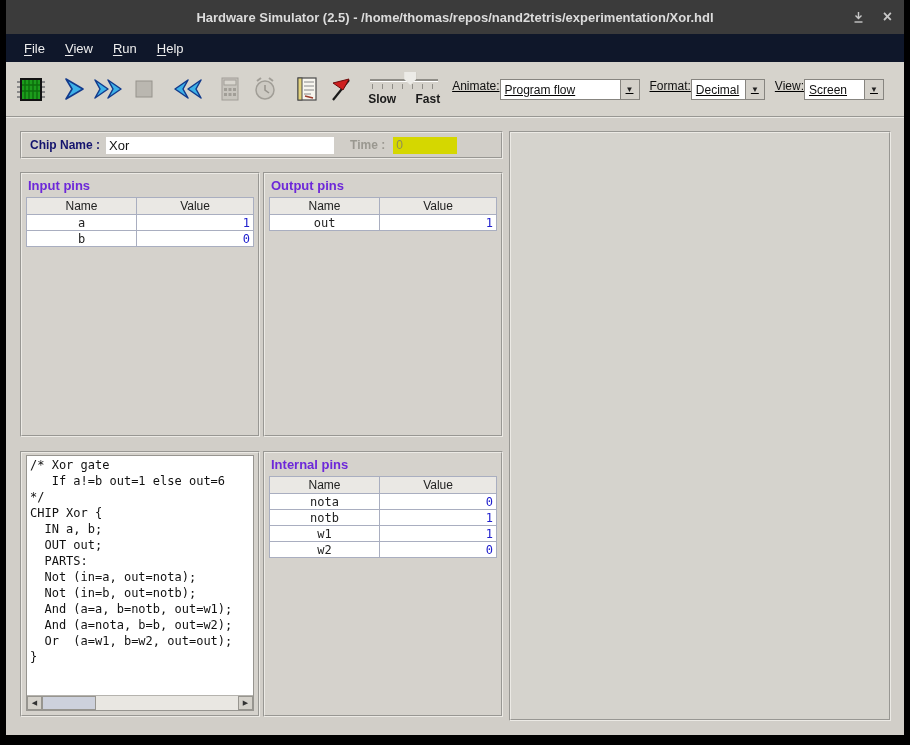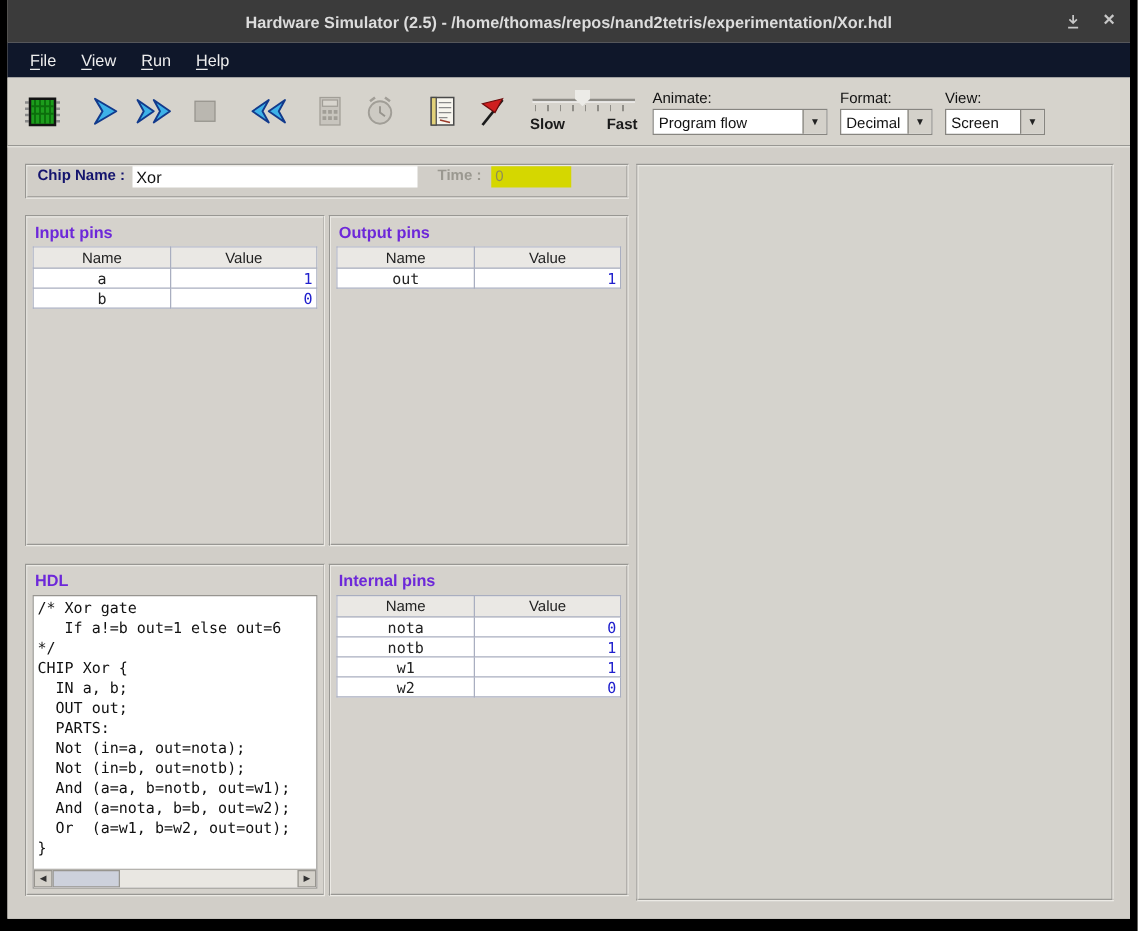--- a/index.html
+++ b/index.html
@@ -92,21 +92,21 @@
     clip-path: polygon(0 0, 100% 0, 100% 55%, 50% 100%, 0 55%);
     filter: drop-shadow(0 0 1px #777);
   }
   .slider-labels {
     display: flex; justify-content: space-between;
     font-weight: bold; font-size: 12px; color: #1a1a1a;
     margin-top: 2px;
     align-items: flex-end;
   }
   
-  .dd-group { display: flex; flex-direction: column; margin-right: 10px; }
+  .dd-group { display: flex; flex-direction: row; margin-right: 10px; text-decoration: underline; }
   .dd-label { font-size: 12px; color: #111; margin-bottom: 2px; }
   .dd {
     display: flex; align-items: stretch;
     height: 21px;
     border: 1px solid #878580;
     background: #fff;
   }
   .dd-value {
     font-size: 12px; padding: 3px 5px 0 4px; color: #111;
     white-space: nowrap; overflow: hidden; flex: 1;
@@ -134,21 +134,21 @@
   .right-panel {
     flex: 1;
     border: 2px groove #eceae5;
     background: #d5d3cd;
   }
   
   .chipbar {
     height: 28px;
     border: 2px groove #eceae5;
     display: flex;
-    align-items: flex-start;
+    align-items: center;
     padding: 0 8px;
     flex: 0 0 auto;
   }
   .chip-label { font-size: 12px; font-weight: bold; color: #14146e; margin-right: 6px; white-space: nowrap; }
   .chip-field {
     width: 228px; height: 17px;
     background: #ffffff;
     font-size: 13px; color: #111;
     padding: 0 3px; line-height: 17px;
     overflow: hidden; white-space: nowrap;
@@ -450,21 +450,20 @@
             </tbody>
               </table>
           </div>
         </div>
 
       </div>
 
       <div class="bottom-row">
 
         <div class="panel">
-          <div class="panel-title">HDL</div>
           <div class="code-area">
             <pre class="hdl-code">/* Xor gate
    If a!=b out=1 else out=6
 */
 CHIP Xor {
   IN a, b;
   OUT out;
   PARTS:
   Not (in=a, out=nota);
   Not (in=b, out=notb);

